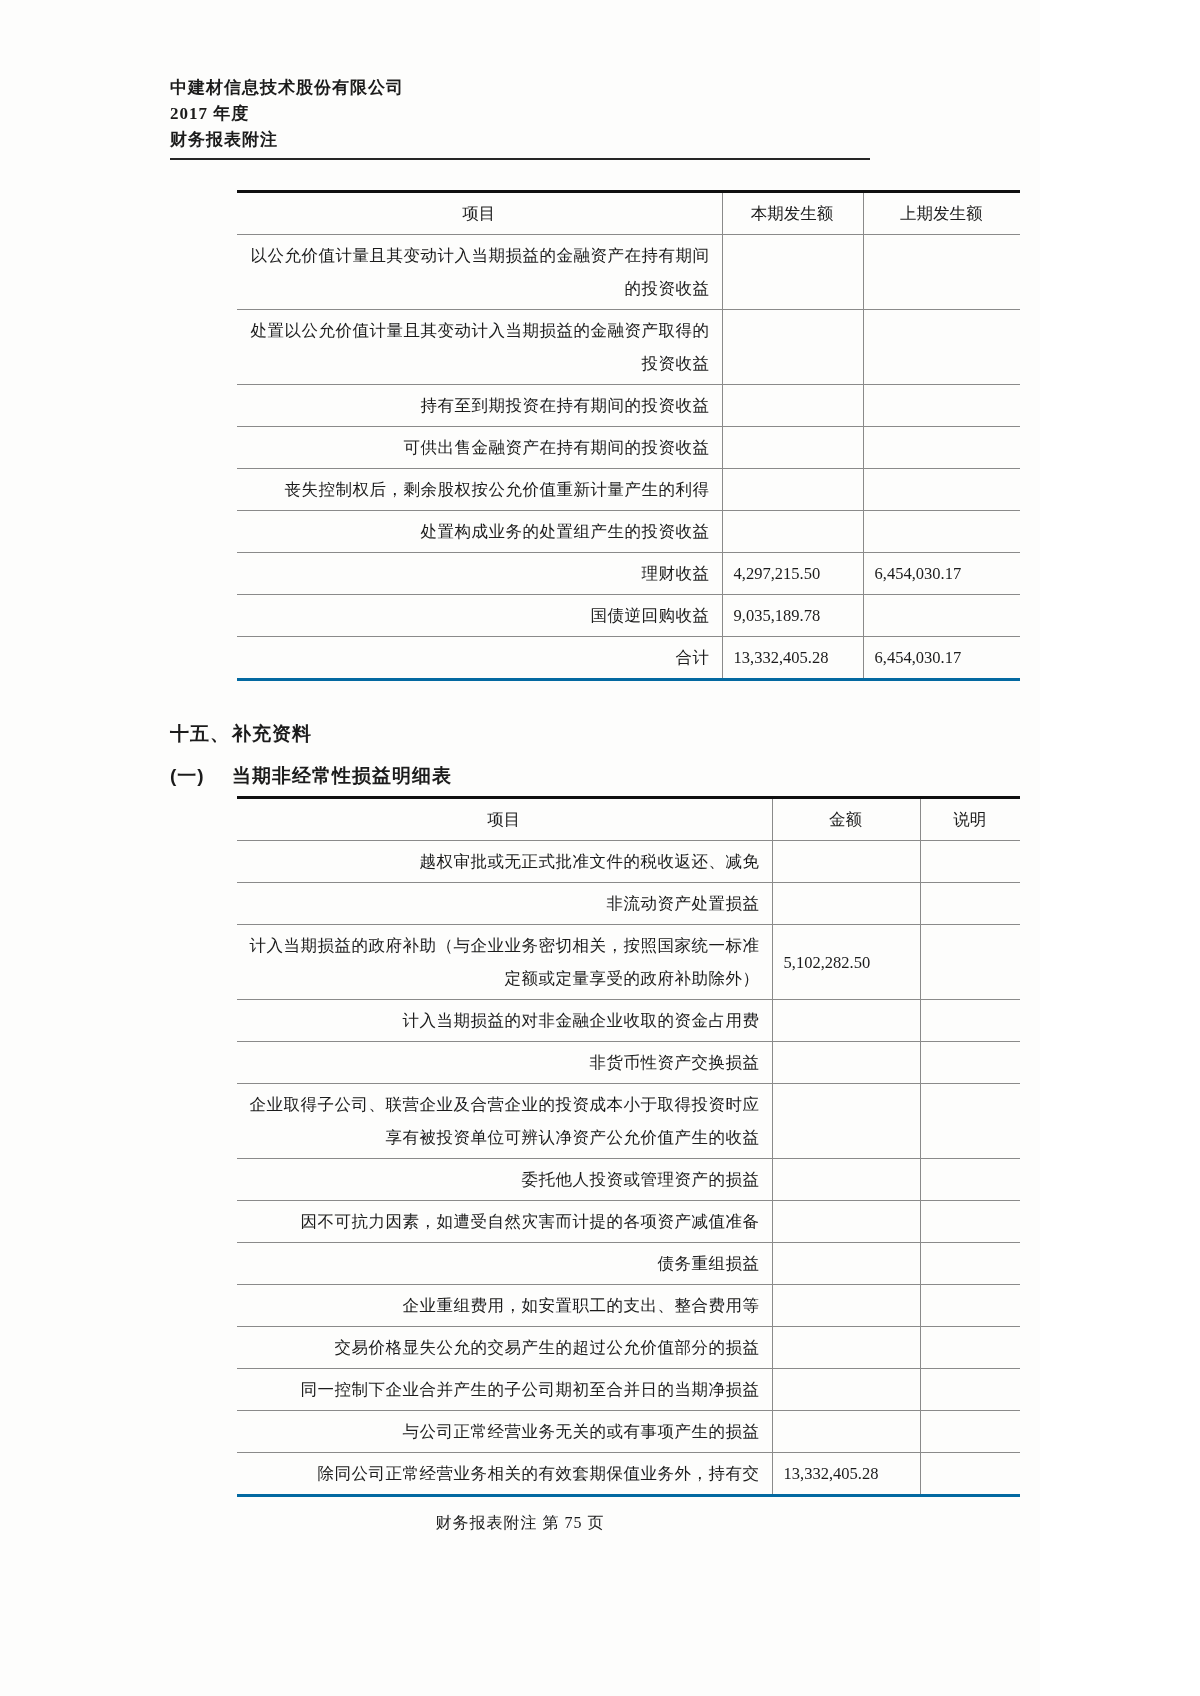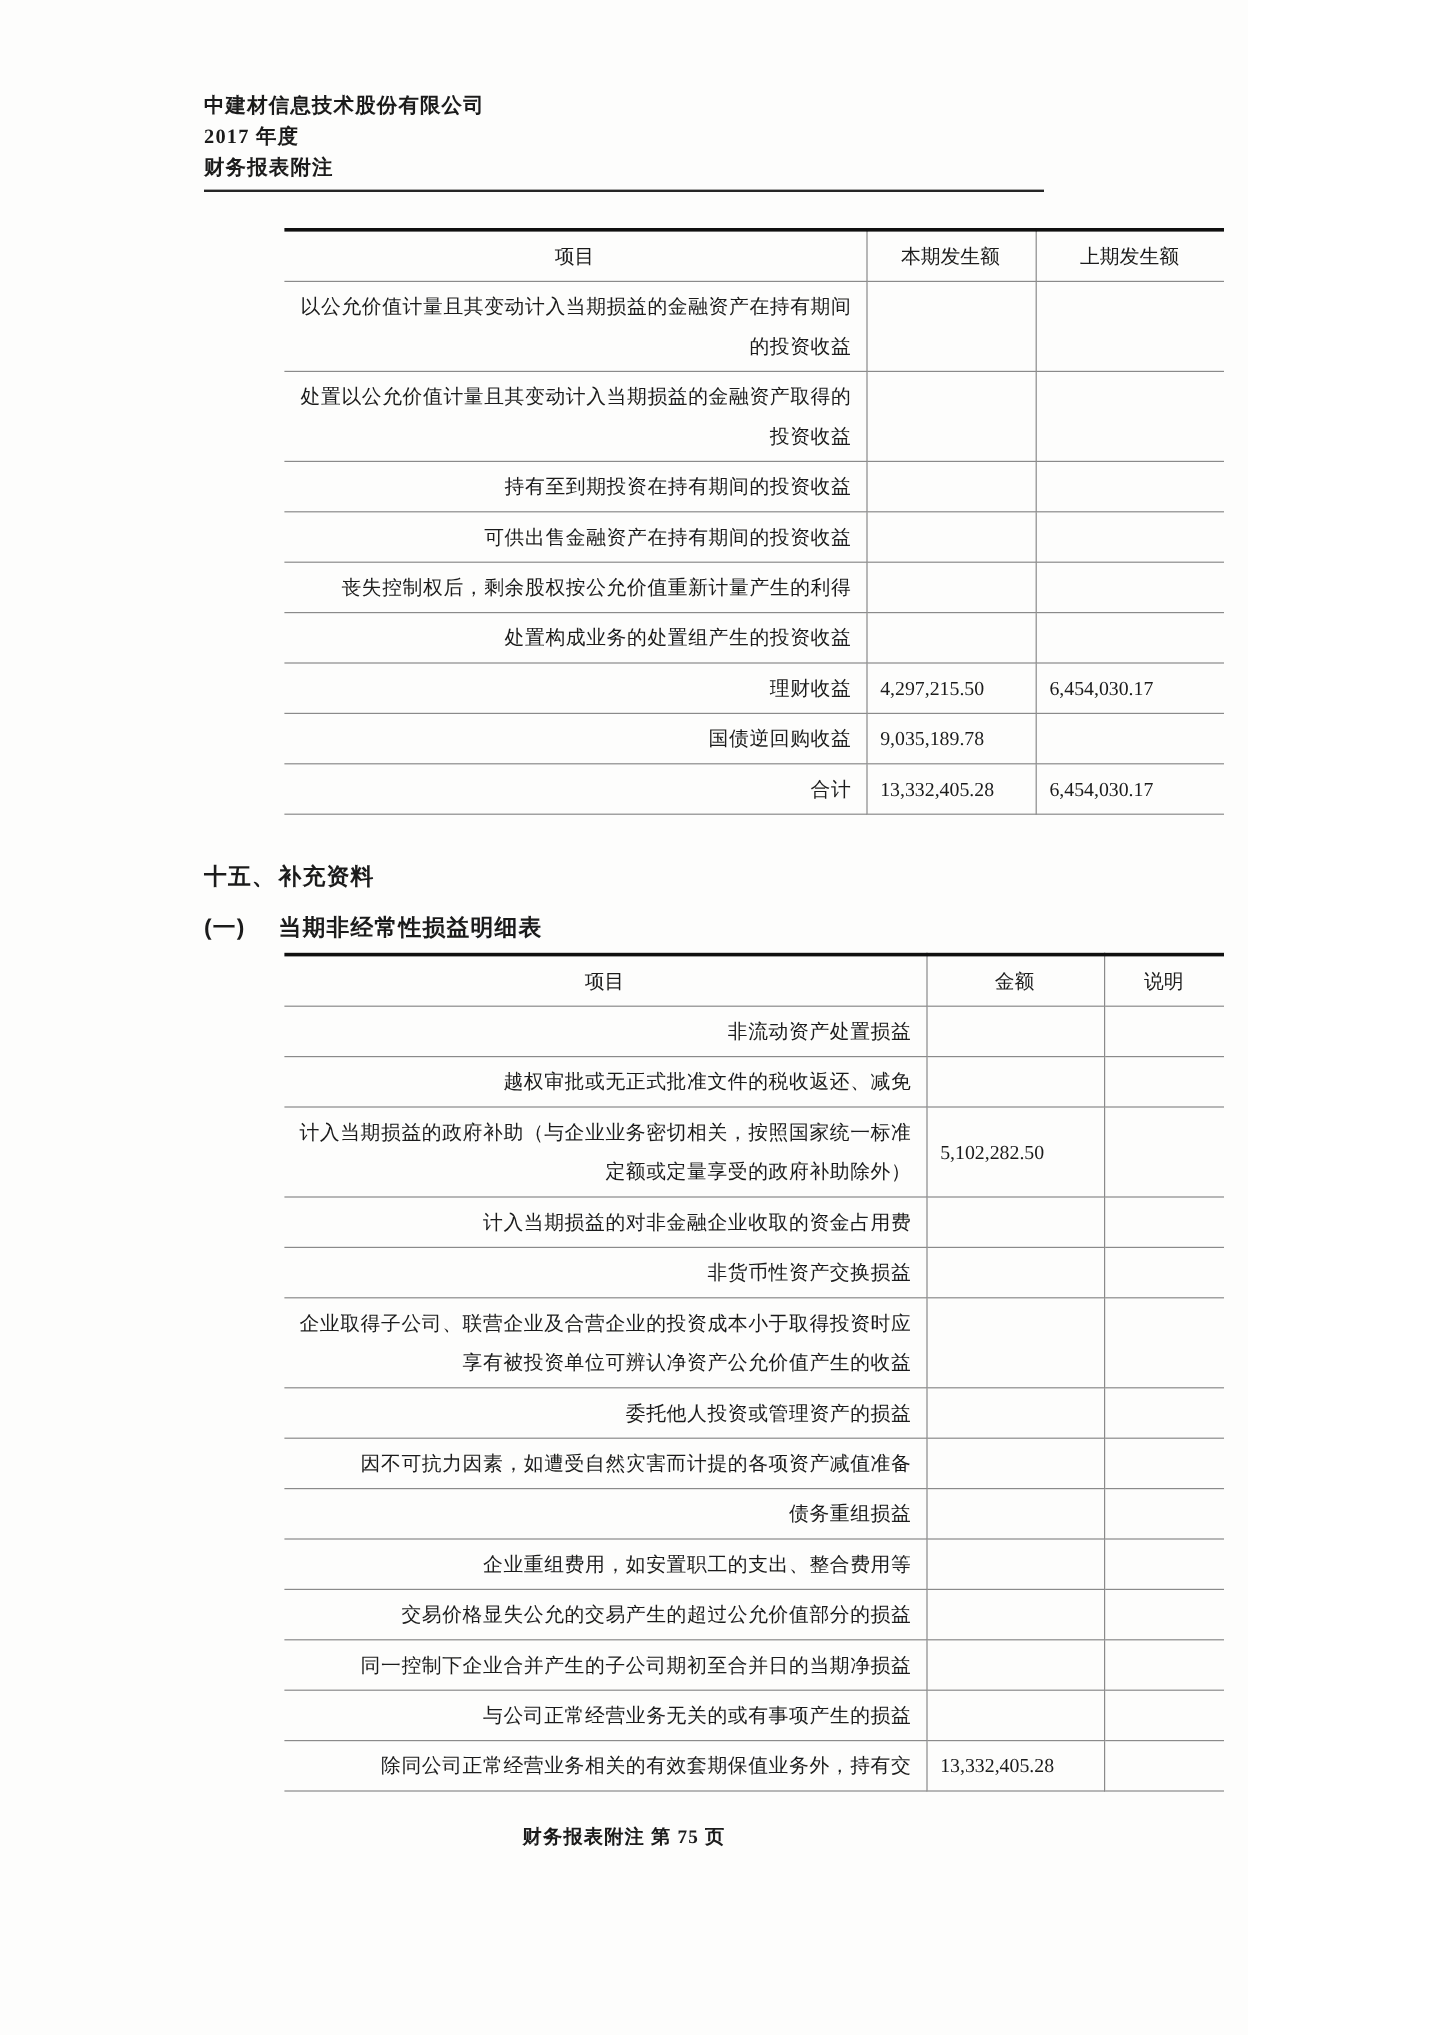--- a/index.html
+++ b/index.html
@@ -10,21 +10,21 @@
     color:#1b1b1b; overflow:hidden;
   }
   .content { padding:75px 170px 0 170px; }
 
   .doc-header { font-size:17px; line-height:26px; font-weight:bold; letter-spacing:1px; }
   .header-rule { border:none; border-top:2px solid #262626; margin-top:5px; }
 
   table.fin-table {
     border-collapse:collapse; table-layout:fixed;
     width:783px; margin-left:67px;
-    border-top:3px solid #101010; border-bottom:1px solid #0369a1;
+    border-top:3px solid #101010; border-bottom:3px solid #0369a1;
     font-size:16.5px;
   }
   .fin-table th, .fin-table td {
     border-bottom:1px solid #8a8a8a;
     line-height:33px; padding:4px 12px 4px 11px;
     vertical-align:middle; font-weight:normal;
     word-break:break-all;
   }
   .fin-table th:nth-child(1), .fin-table td:nth-child(1),
   .fin-table th:nth-child(2), .fin-table td:nth-child(2) { border-right:1px solid #8a8a8a; }
@@ -37,21 +37,21 @@
 
   .section-heading {
     font-family:"Liberation Sans","DejaVu Sans",sans-serif;
     font-weight:bold; font-size:19px; line-height:26px;
     display:flex; letter-spacing:1px;
   }
   .section-heading .num { flex:0 0 62px; }
   .sec-main { margin-top:40px; }
   .sec-sub  { margin-top:16px; margin-bottom:7px; }
 
-  .page-footer { text-align:center; font-size:16px; margin-top:28px; letter-spacing:1px;font-weight:bold; }
+  .page-footer { text-align:center; font-size:16px; margin-top:16px; letter-spacing:1px; }
 </style>
 </head>
 <body>
 
 <div class="page">
   <div class="content">
 
     <div class="doc-header">
       <div>中建材信息技术股份有限公司</div>
       <div>2017 年度</div>
@@ -139,26 +139,26 @@
         </colgroup>
       <thead>
         <tr>
           <th>项目</th>
           <th>金额</th>
           <th>说明</th>
         </tr>
       </thead>
       <tbody>
           <tr>
+            <td class="cell-item">越权审批或无正式批准文件的税收返还、减免</td>
+            <td class="cell-num"></td>
+            <td class="cell-num"></td>
+          </tr>
+          <tr>
             <td class="cell-item">非流动资产处置损益</td>
-            <td class="cell-num"></td>
-            <td class="cell-num"></td>
-          </tr>
-          <tr>
-            <td class="cell-item">越权审批或无正式批准文件的税收返还、减免</td>
             <td class="cell-num"></td>
             <td class="cell-num"></td>
           </tr>
           <tr>
             <td class="cell-item">计入当期损益的政府补助（与企业业务密切相关，按照国家统一标准定额或定量享受的政府补助除外）</td>
             <td class="cell-num">5,102,282.50</td>
             <td class="cell-num"></td>
           </tr>
           <tr>
             <td class="cell-item">计入当期损益的对非金融企业收取的资金占用费</td>

